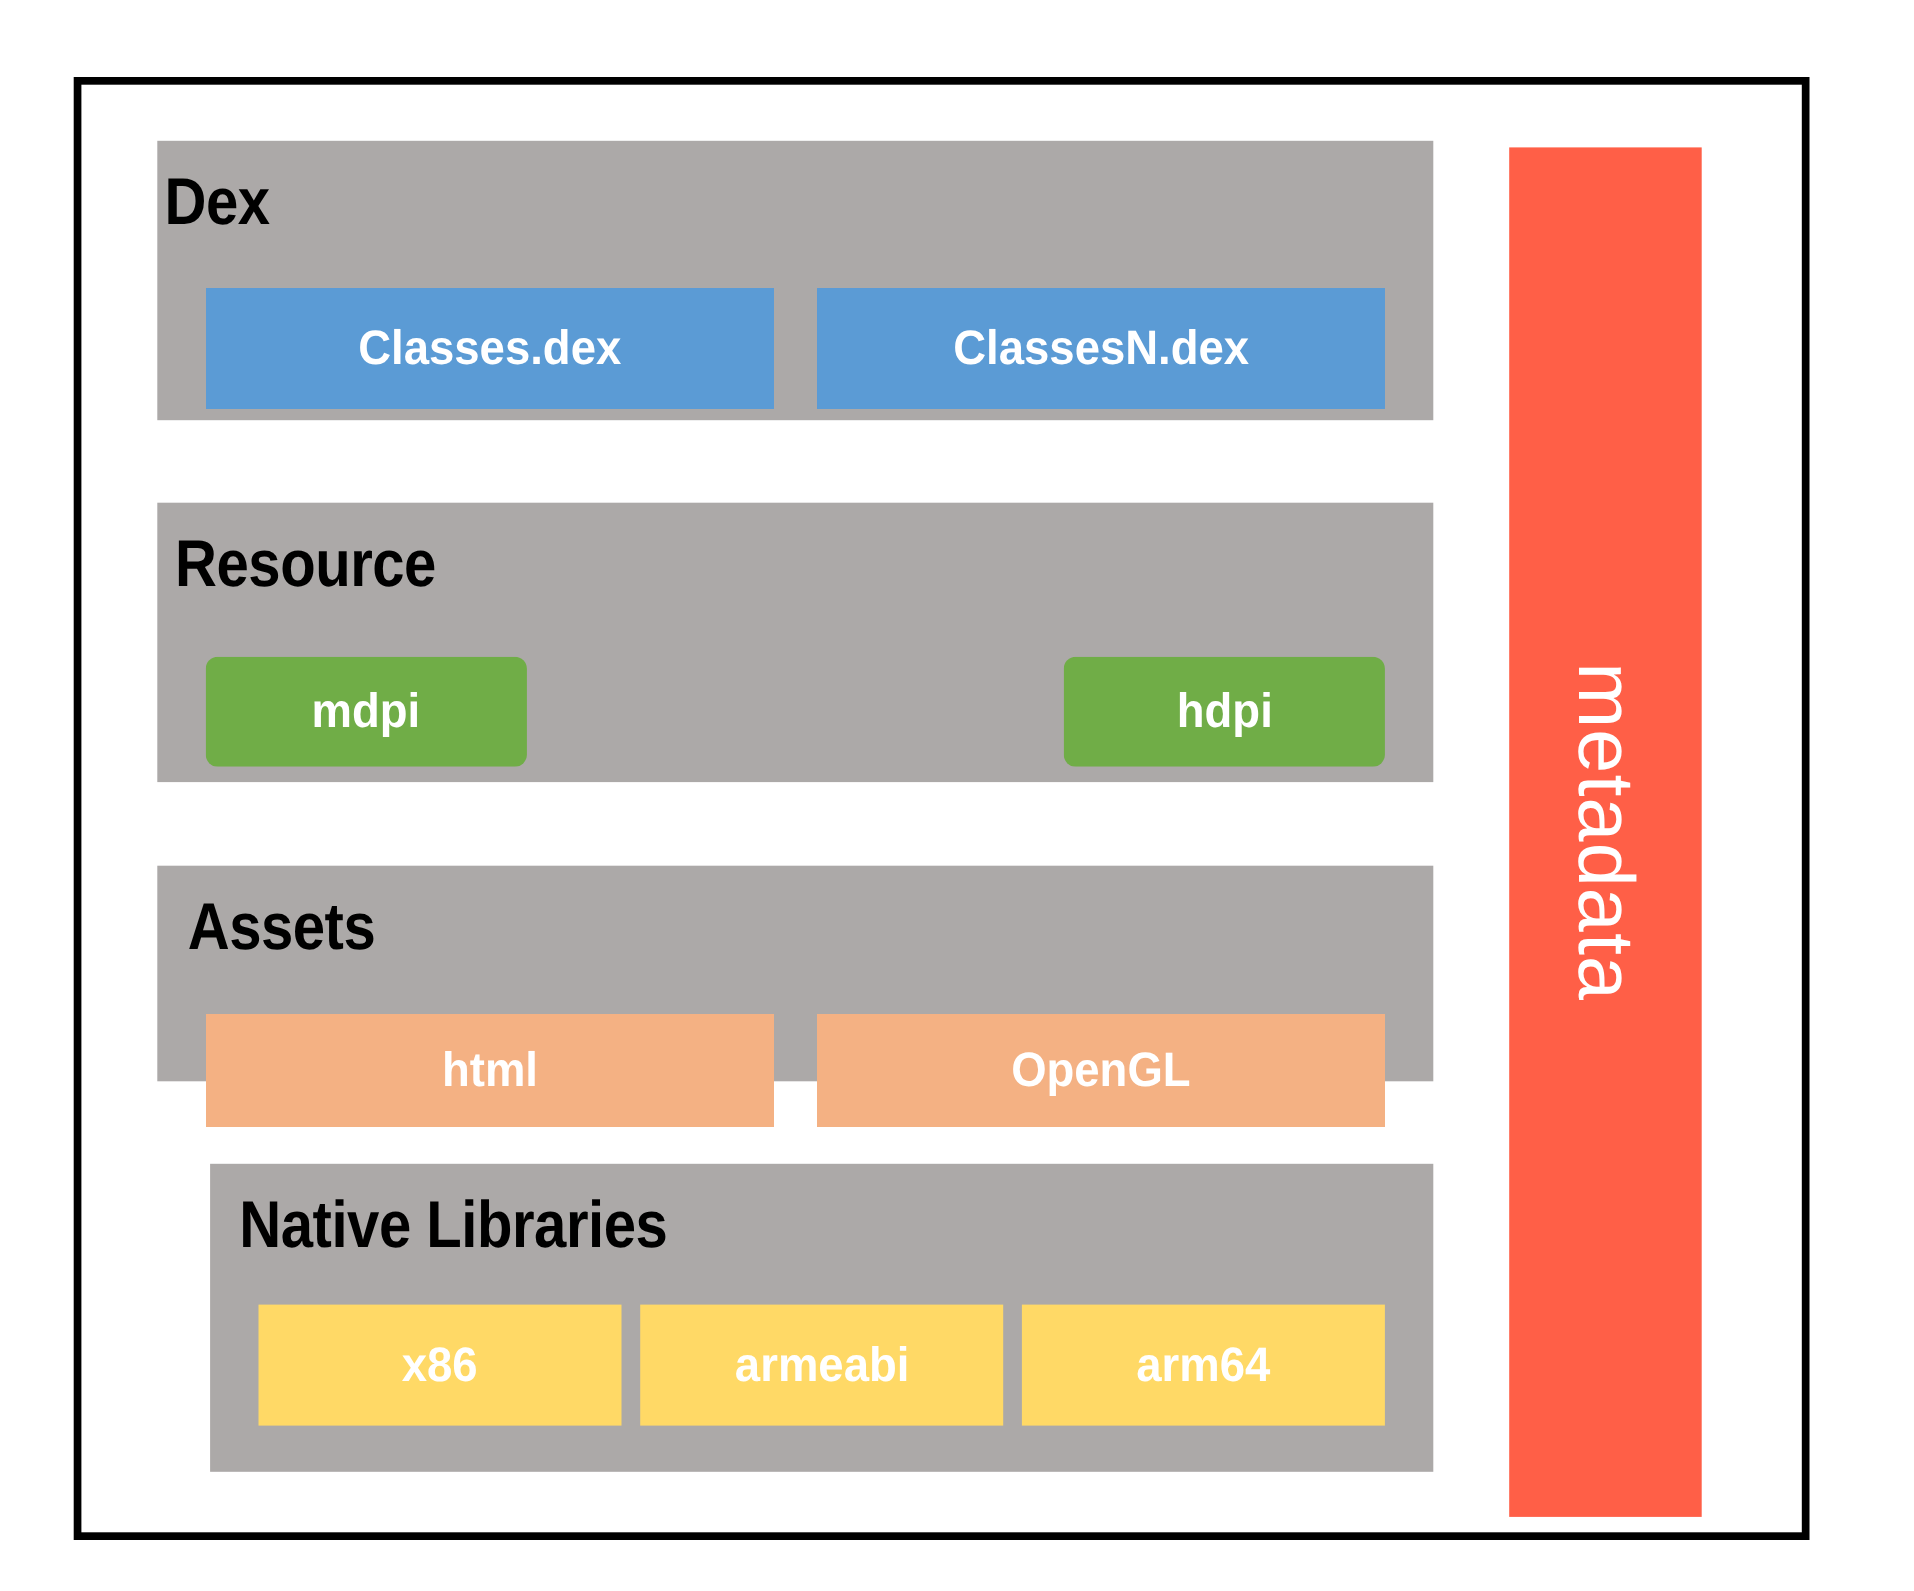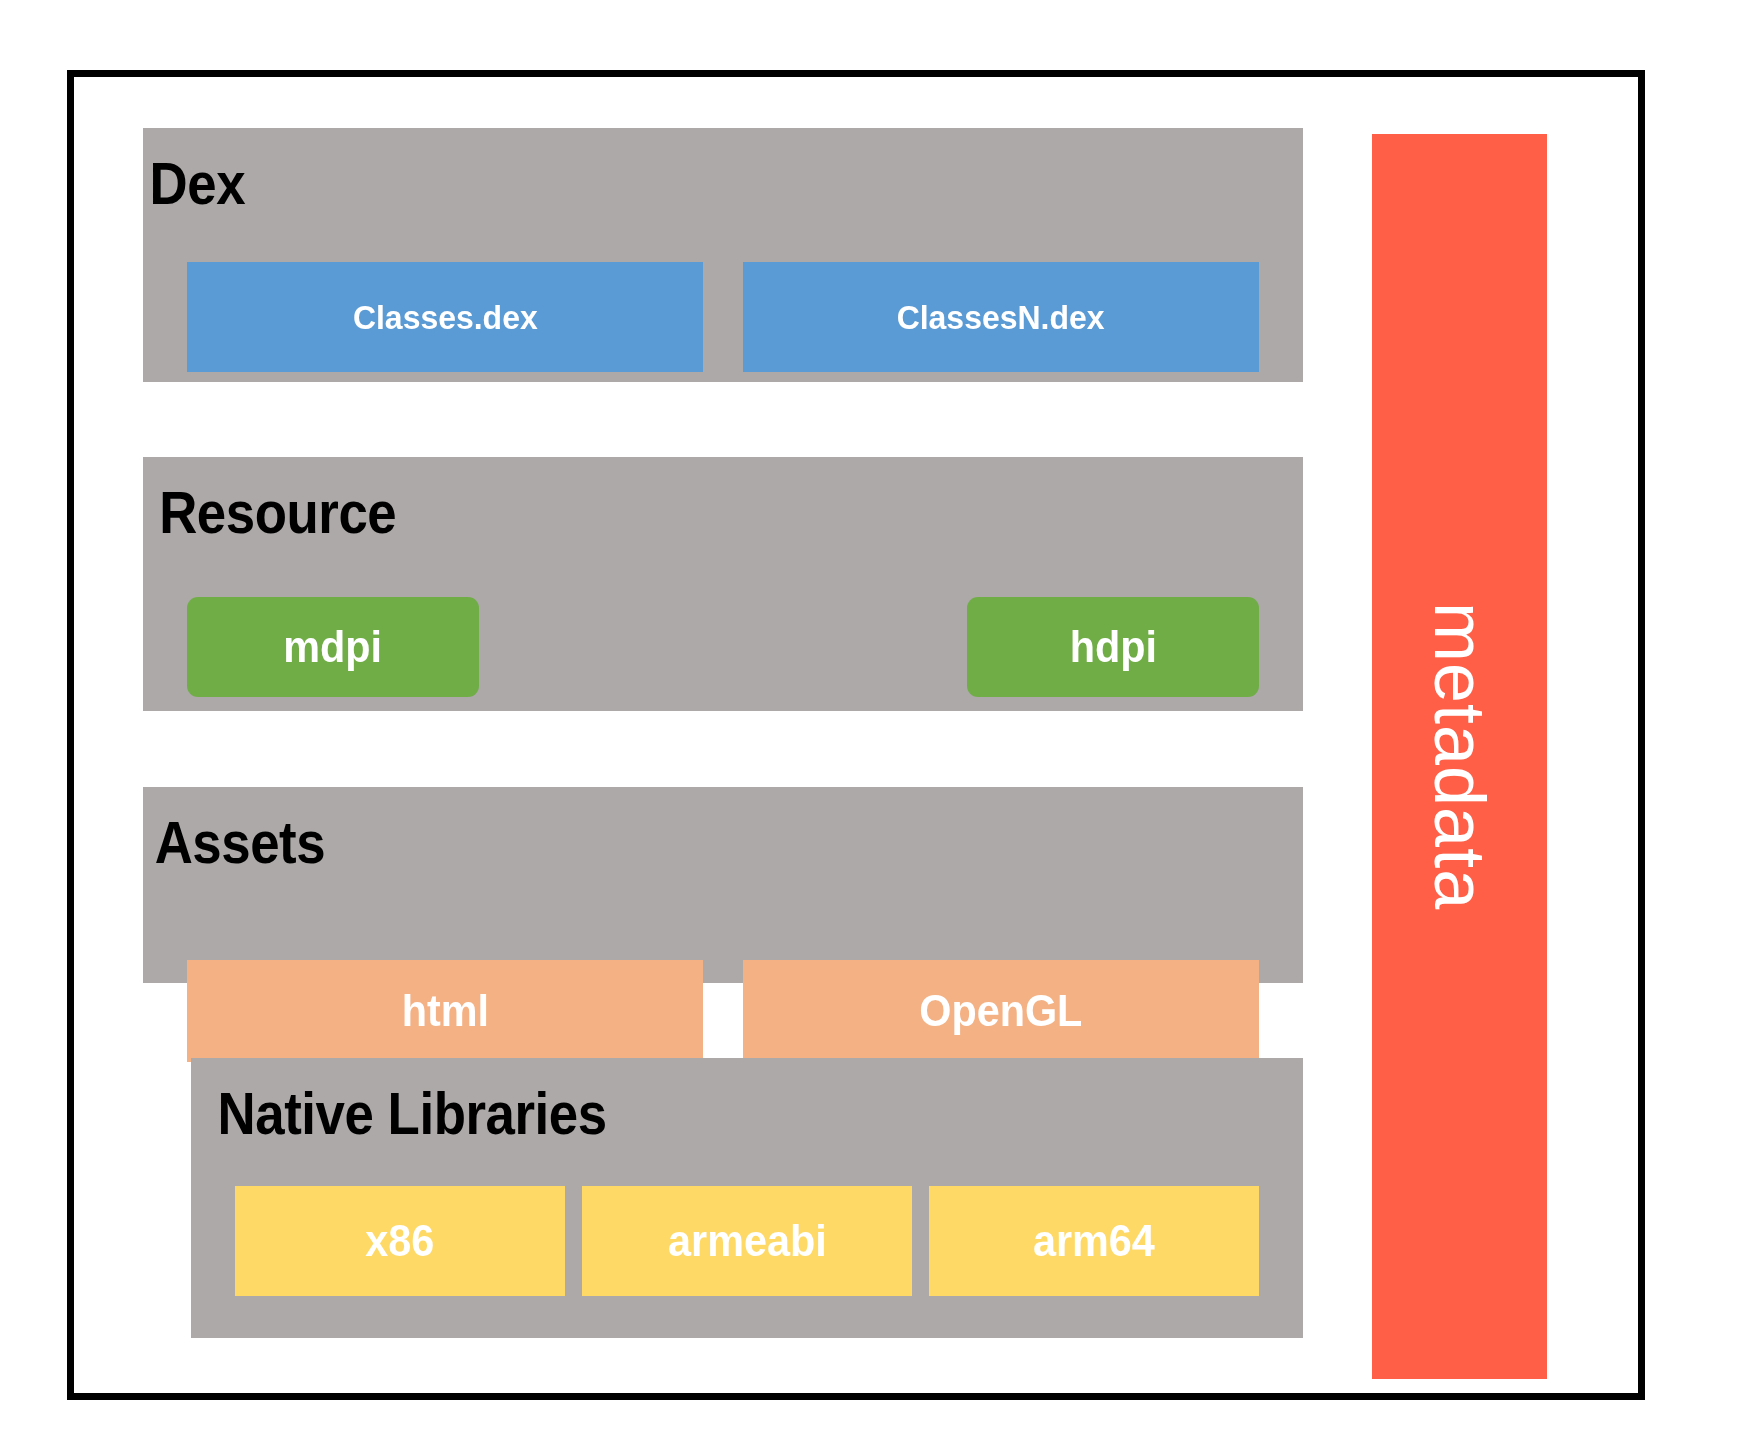--- a/index.html
+++ b/index.html
@@ -44,21 +44,21 @@
     background: #ACA9A8;
     box-sizing: border-box;
     position: relative;
     display: flex;
     flex-direction: column;
     align-items: flex-start;
   }
 
   .section-panel.dex       { height: 254px; }
   .section-panel.resource  { height: 254px; }
-  .section-panel.assets    { height: 196px; }
+  .section-panel.assets    { height: 196px; padding-left: 16px; }
   .section-panel.native    { height: 280px; margin-left: 48px; }
 
   .section-title {
     color: #000000;
     font-family: "Liberation Sans", sans-serif;
     font-weight: bold;
     font-size: 60px;
     line-height: 1;
     letter-spacing: -0.5px;
     margin-top: 26px;
@@ -86,29 +86,29 @@
     font-size: 40px;
     line-height: 1;
     white-space: nowrap;
     box-sizing: border-box;
     transform: translateZ(0);
   }
   .chip span { transform: scaleX(0.94); display:inline-block; }
 
   
   .dex .chips-row { top: 134px; height: 110px; justify-content: space-between; }
-  .dex .chip { background: #5B9BD5; width: 516px; height: 110px; font-size: 34px; }
+  .dex .chip { background: #5B9BD5; width: 516px; height: 110px; font-size: 44px; }
 
   
   .resource .chips-row { top: 140px; height: 100px; justify-content: space-between; }
   .resource .chip { background: #70AD47; width: 292px; height: 100px; font-size: 44px; border-radius: 11px; }
 
   
   .assets .chips-row { top: 135px; height: 102px; justify-content: space-between; }
-  .assets .chip { background: #F4B183; width: 516px; height: 102px; font-size: 44px; margin-top: 38px; }
+  .assets .chip { background: #F4B183; width: 516px; height: 102px; font-size: 44px; }
 
   
   .native .chips-row { top: 128px; height: 110px; justify-content: space-between; }
   .native .chip { background: #FFD966; width: 330px; height: 110px; font-size: 44px; }
 
   
   #metadata-bar {
     position: absolute;
     left: 1298px;
     top: 57px;

